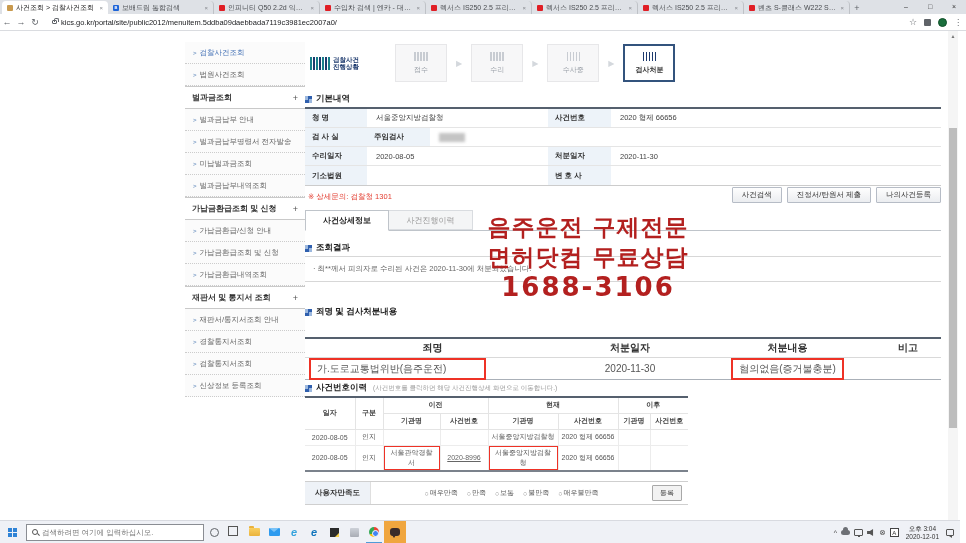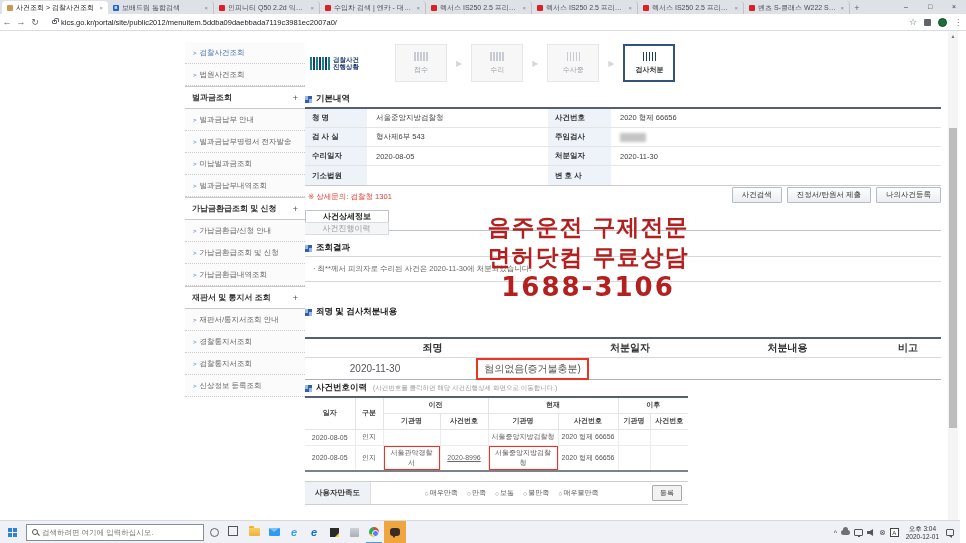--- a/index.html
+++ b/index.html
@@ -76,21 +76,21 @@
   .kv-v { display:flex; align-items:center; padding-left:9px; font-size:7.5px; color:#444; }
   .kv-v1 { width:181px; } .kv-l2 { width:63px; } .kv-v2 { flex:1; }
   .blurname { width:26px; height:9px; background:#c4c4c4; filter:blur(1.5px); }
 
   
   .contact-note { position:absolute; left:3px; top:161px; font-size:7.5px; color:#e23b2e; }
   .btnrow { position:absolute; right:0; top:156px; display:flex; gap:5px; }
   .btn { height:16px; padding:0 9px; border:1px solid #b6bcc6; background:linear-gradient(#fefefe,#ebedf0); font-size:7.5px; color:#333; display:flex; align-items:center; border-radius:1px; }
 
   
-  .dtabs { position:absolute; left:0; top:179px; width:636px; height:21px; border-bottom:1px solid #bfc4ca; display:flex;flex-direction:column; }
+  .dtabs { position:absolute; left:0; top:179px; width:636px; height:21px; border-bottom:1px solid #bfc4ca; display:flex; }
   .dtab { width:84px; height:20px; display:flex; align-items:center; justify-content:center; font-size:8px; }
   .dtab.active { background:#fff; border:1px solid #bfc4ca; border-bottom:1px solid #fff; font-weight:bold; color:#222; margin-bottom:-1px; height:21px; }
   .dtab.inactive { background:#f4f5f6; border:1px solid #d9dce0; border-left:none; color:#999; }
 
   
   .result-title { position:absolute; left:0; top:211px; }
   .result-box { position:absolute; left:0; top:225px; width:636px; height:26px; border-top:1px solid #d7d7d7; border-bottom:1px solid #d7d7d7; display:flex; align-items:center; padding-left:8px; font-size:7.5px; color:#666; }
 
   
   .charge-title { position:absolute; left:0; top:275px; }
@@ -373,21 +373,20 @@
     </div>
     <div class="kv">
       <div class="kv-row">
         <div class="kv-l">청  명</div>
         <div class="kv-v kv-v1">서울중앙지방검찰청</div>
         <div class="kv-l kv-l2">사건번호</div>
         <div class="kv-v kv-v2">2020 형제 66656</div>
       </div>
       <div class="kv-row">
         <div class="kv-l">검 사 실</div>
-        <div class="kv-v kv-v1">형사제6부 543</div>
         <div class="kv-l kv-l2">주임검사</div>
         <div class="kv-v kv-v2">
             <span class="blurname"></span>
           </div>
       </div>
       <div class="kv-row">
         <div class="kv-l">수리일자</div>
         <div class="kv-v kv-v1">2020-08-05</div>
         <div class="kv-l kv-l2">처분일자</div>
         <div class="kv-v kv-v2">2020-11-30</div>
@@ -423,20 +422,23 @@
       <span>죄명 및 검사처분내용</span>
     </div>
     <div class="charge">
       <div class="ch-head">
         <div class="ch-c ch-0">죄명</div>
         <div class="ch-c ch-1">처분일자</div>
         <div class="ch-c ch-2">처분내용</div>
         <div class="ch-c ch-3">비고</div>
       </div>
       <div class="ch-row">
+        <div class="ch-c ch-0">
+            <span class="redbox wide">가.도로교통법위반(음주운전)</span>
+          </div>
         <div class="ch-c ch-1">2020-11-30</div>
         <div class="ch-c ch-2">
             <span class="redbox">혐의없음(증거불충분)</span>
           </div>
         <div class="ch-c ch-3"></div>
       </div>
     </div>
 
     <div class="sec-title hist-title">
       <span class="sq"></span>

